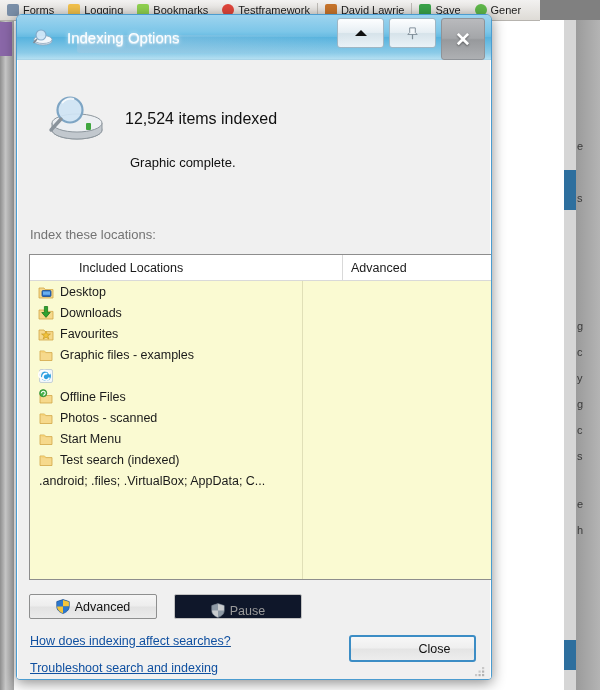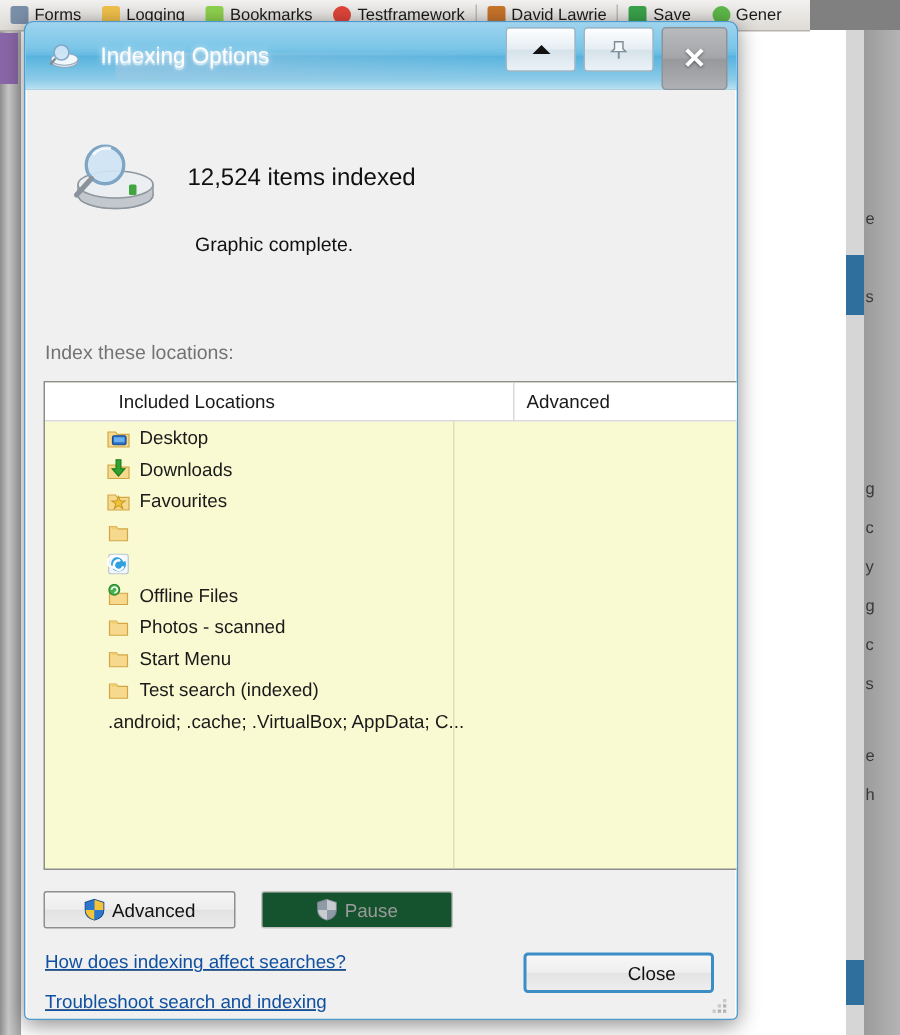--- a/index.html
+++ b/index.html
@@ -176,21 +176,20 @@
   .col-inc { width: 272px; border-right: 1px solid #d9d9d9; }
   .col-exc { flex: 1; }
   .lv-body { position: relative; height: 299px; }
   .lv-divider {
     position: absolute; left: 272px; top: 0; bottom: 0;
     width: 1px; background: #e0dfb7;
   }
   .lv-row {
     display: flex; align-items: center;
     height: 21px;
-    padding-left: 33px;
   }
   .lv-row .cell-inc {
     width: 272px; display: flex; align-items: center;
     box-sizing: border-box; padding-left: 8px;
   }
   .lv-row .cell-exc {
     flex: 1; box-sizing: border-box; padding-left: 9px;
     font-size: 12.5px; color: #1a1a1a;
     white-space: nowrap; overflow: hidden;
   }
@@ -209,24 +208,25 @@
     width: 128px; height: 25px;
     box-sizing: border-box;
     border: 1px solid #8e8f8f;
     border-radius: 2px;
     background: linear-gradient(180deg,#f6f6f6,#ededed 48%,#e2e2e2 52%,#ebebeb);
     font-size: 12.5px; color: #111;
     display: flex; align-items: center; justify-content: center;
     gap: 5px; cursor: pointer;
   }
   .btn.disabled {
-    background: #14532d;
+    background: #0f172a;
     border-color: #c2c2c2;
     color: #9a9a9a;
     cursor: default;
+    align-items: flex-end;
   }
   .shield { width: 14px; height: 15px; flex: none; }
 
   
   .links { position: absolute; left: 12px; top: 574px; text-decoration: underline; }
   .link {
     display: block;
     font-size: 12.5px; color: #1050a0;
     text-decoration: underline;
     margin-bottom: 13px;
@@ -414,20 +414,21 @@
         </div>
 
         <div class="lv-row">
           <div class="cell-inc">
             <span class="ico">
               <svg viewBox="0 0 16 16" width="16" height="16">
                 <path d="M2 4 L6.5 4 L7.7 5.6 L14 5.6 L14 13.5 L2 13.5 Z" fill="#f6d98c" stroke="#d2a646" stroke-width=".8"></path>
                 <path d="M2 4 L6.5 4 L7.7 5.6 L4 5.6 Z" fill="#f0cb6d"></path>
               </svg>
             </span>
+            <span class="lv-label">Graphic files - examples</span>
           </div>
           <div class="cell-exc"></div>
         </div>
 
         <div class="lv-row">
           <div class="cell-inc">
             <span class="ico">
               <svg viewBox="0 0 16 16" width="16" height="16">
                 <rect x="1.5" y="1.5" width="13" height="13" rx="1.5" fill="#f3f7fa" stroke="#b9c7d2" stroke-width=".8"></rect>
                 <circle cx="8" cy="8" r="5" fill="#2fa0e0"></circle>
@@ -486,21 +487,21 @@
                 <path d="M2 4 L6.5 4 L7.7 5.6 L14 5.6 L14 13.5 L2 13.5 Z" fill="#f6d98c" stroke="#d2a646" stroke-width=".8"></path>
                 <path d="M2 4 L6.5 4 L7.7 5.6 L4 5.6 Z" fill="#f0cb6d"></path>
               </svg>
             </span>
             <span class="lv-label">Test search (indexed)</span>
           </div>
           <div class="cell-exc"></div>
         </div>
 
         <div class="lv-row">
-          <div class="cell-exc">.android; .cache; .VirtualBox; AppData; C...</div>
+          <div class="cell-exc">.android; .files; .VirtualBox; AppData; C...</div>
         </div>
 
       </div>
     </div>
 
     <div class="btnrow">
       <div class="btn">
         <span class="shield">
           <svg viewBox="0 0 14 15" width="14" height="15">
             <path d="M7 .6 L13.2 2.6 L13.2 7.6 C13.2 11 10.4 13.4 7 14.4 C3.6 13.4 .8 11 .8 7.6 L.8 2.6 Z" fill="#1b5fae" stroke="#12488a" stroke-width=".7"></path>

